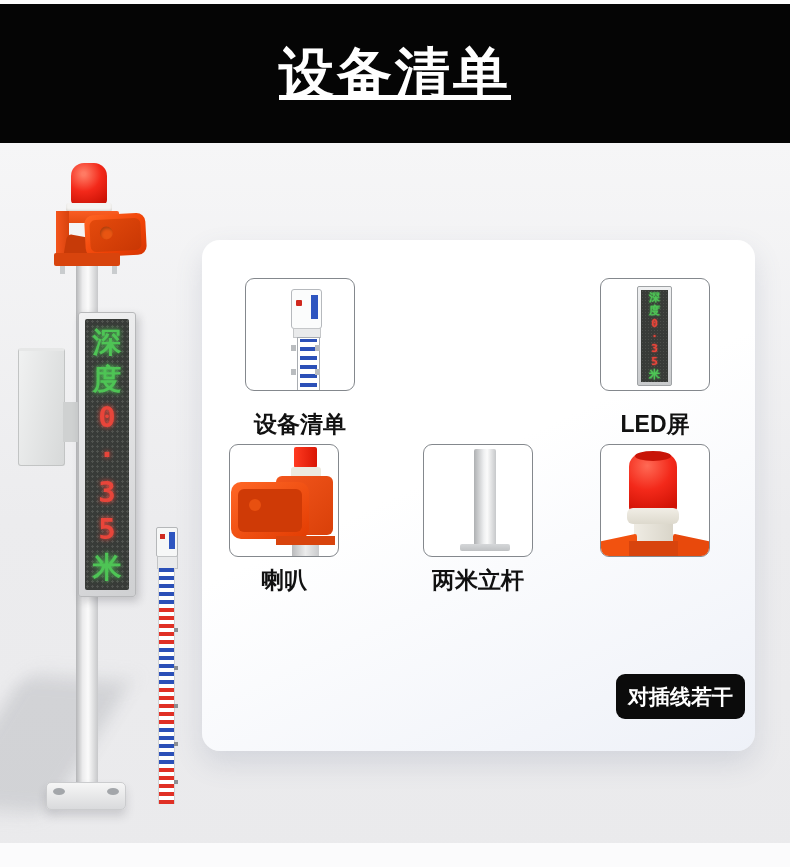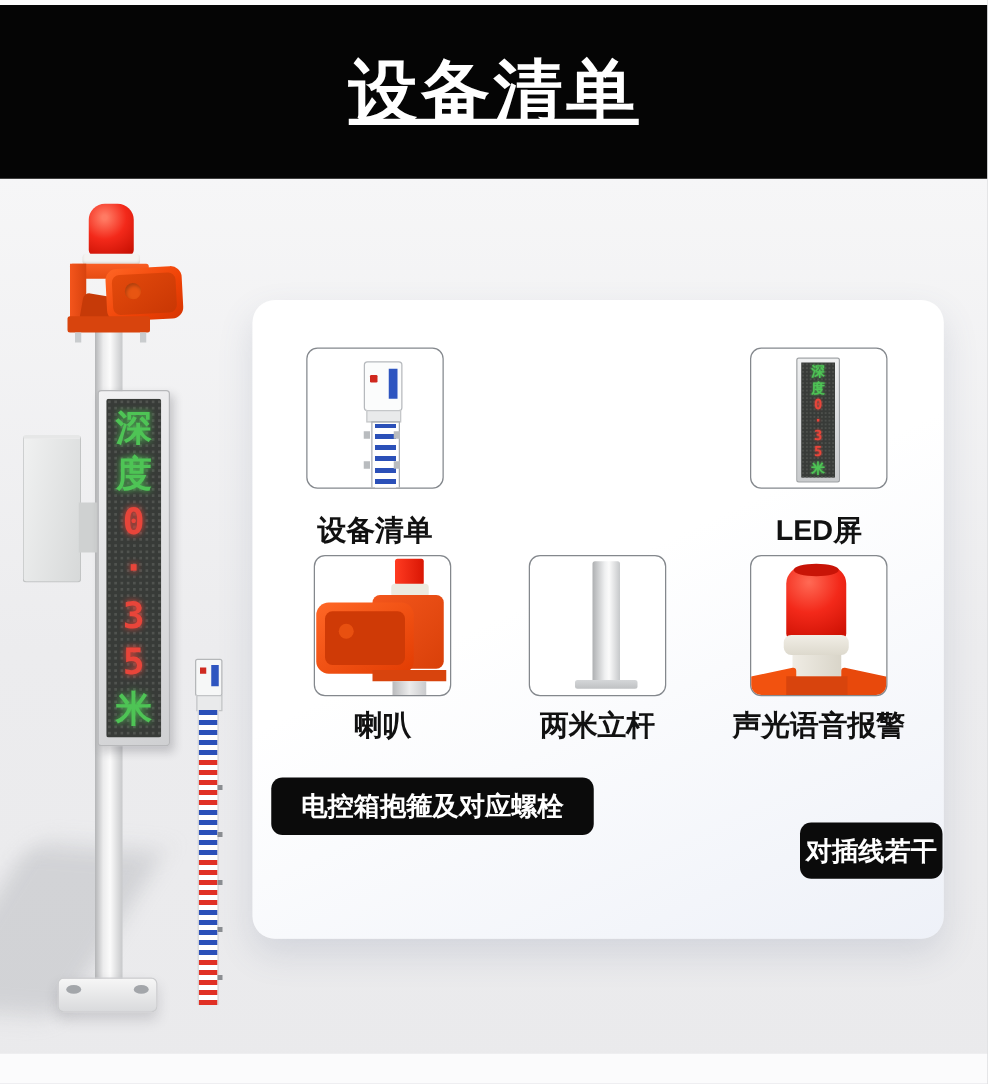--- a/index.html
+++ b/index.html
@@ -70,33 +70,33 @@
                 #fff 60px 64px,#e03025 64px 68px,#fff 68px 72px,#e03025 72px 76px,#fff 76px 80px);}
   .gauge-bolts{position:absolute;right:-4px;top:60px;width:4px;height:160px;
                background:repeating-linear-gradient(to bottom,#8b8e92 0 4px,transparent 4px 38px);}
 
   
   .card{left:202px;top:240px;width:553px;height:511px;border-radius:18px;
         background:linear-gradient(155deg,#ffffff 45%,#eef1f8 100%);
         box-shadow:0 12px 28px rgba(90,100,130,.16);}
   .cell{position:absolute;width:110px;}
   .cell.p1{left:43px;top:38px;} .cell.p2{left:221px;top:38px;} .cell.p3{left:398px;top:38px;}
-  .cell.p4{left:49px;top:204px;text-align:right;} .cell.p5{left:221px;top:204px;} .cell.p6{left:398px;top:204px;}
+  .cell.p4{left:27px;top:204px;text-align:right;} .cell.p5{left:221px;top:204px;} .cell.p6{left:398px;top:204px;}
   .thumb{position:relative;width:108px;height:111px;background:#fff;border:1px solid #84888d;
          border-radius:9px;overflow:hidden;}
   .cell-label{position:absolute;left:55px;transform:translateX(-50%);white-space:nowrap;
               font-size:23px;font-weight:bold;color:#111;line-height:26px;}
   .r1 .cell-label{top:133px;} .r2 .cell-label{top:123px;}
   .pill{position:absolute;background:#0b0b0b;border-radius:9px;color:#fff;font-weight:bold;
         font-size:21px;display:flex;align-items:center;justify-content:center;white-space:nowrap;}
   .pill.b1{left:15px;top:382px;width:258px;height:46px;}
   .pill.b2{left:281px;top:382px;width:269px;height:46px;}
   .pill.b3{left:14px;top:434px;width:239px;height:45px;}
   .pill.b4{left:260px;top:434px;width:151px;height:45px;}
-  .pill.b5{left:414px;top:418px;width:114px;height:45px;margin-left:24px;}
+  .pill.b5{left:414px;top:434px;width:129px;height:45px;}
 
   
   .t1-head{left:45px;top:10px;width:29px;height:38px;background:#fbfcfc;border:1px solid #b6b9bd;border-radius:3px;}
   .t1-screen{position:absolute;right:3px;top:5px;width:7px;height:24px;background:#2e55c0;}
   .t1-logo{position:absolute;left:4px;top:10px;width:6px;height:6px;background:#d0281e;border-radius:1px;}
   .t1-collar{left:47px;top:49px;width:26px;height:8px;background:#e9eaeb;border:1px solid #c5c7c9;}
   .t1-ruler{left:51px;top:58px;width:17px;height:53px;background-color:#fff;border:1px solid #a9adb2;
             background-image:repeating-linear-gradient(to bottom,#2b50b8 0 4px,transparent 4px 9px);
             background-clip:content-box;padding:1px 2px;}
   .t1-tab{position:absolute;width:5px;height:6px;background:#b9bcbf;}
@@ -270,21 +270,19 @@
       <div class="thumb">
         <div class="abs t6-beacon">
           <div class="t6-cap"></div>
         </div>
         <div class="abs t6-ring"></div>
         <div class="abs t6-cyl"></div>
         <div class="abs t6-wing-l"></div>
         <div class="abs t6-wing-r"></div>
         <div class="abs t6-wing-m"></div>
       </div>
-      <div class="cell-label">声光语音报警</div>
-    </div>
-
-    <div class="pill b1">电控箱抱箍及对应螺栓</div>
+    </div>
+
     <div class="pill b5">对插线若干</div>
   </div>
 
   <div class="abs bottom-strip"></div>
 </div>
 
 </body></html>

